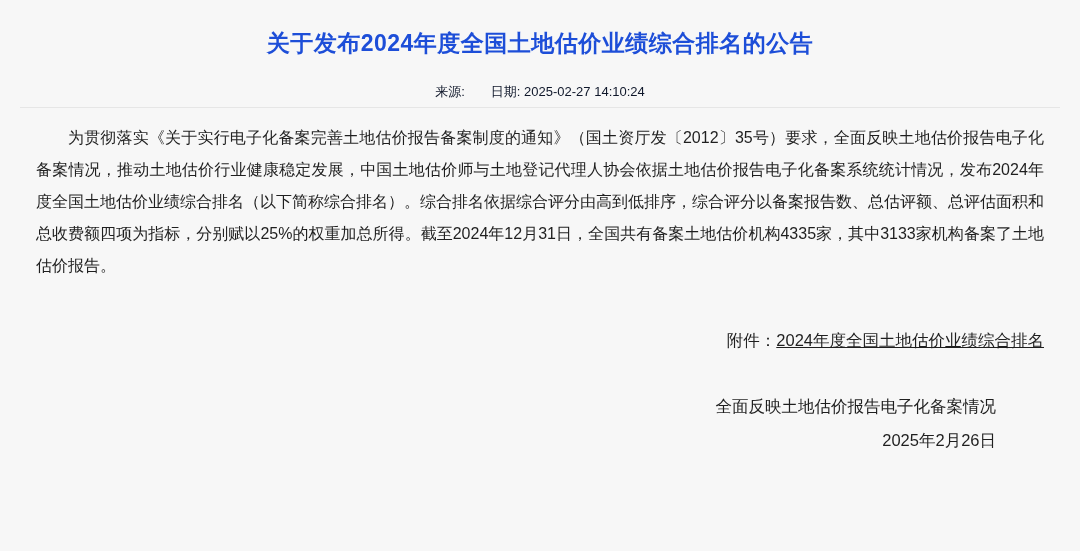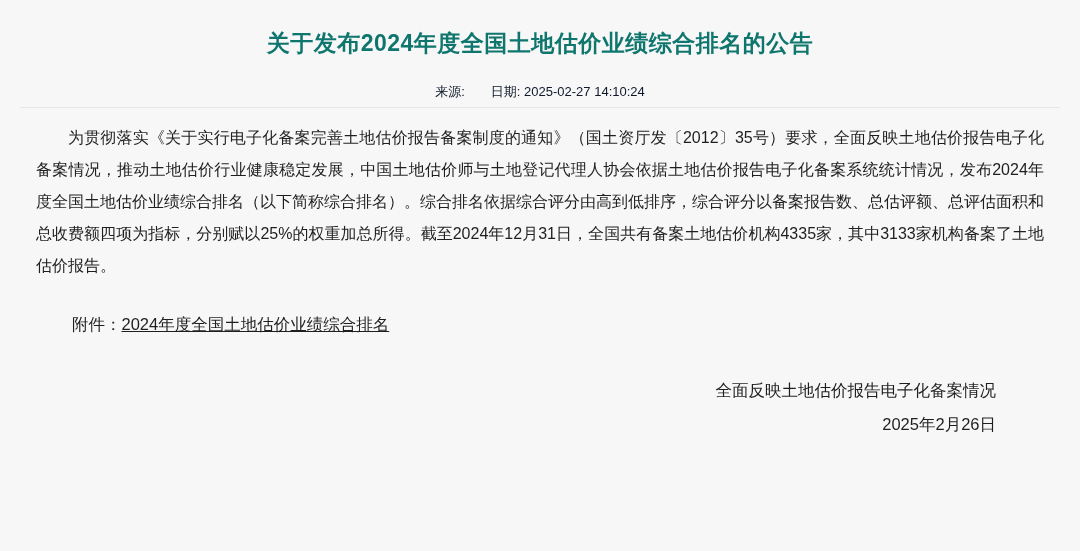--- a/index.html
+++ b/index.html
@@ -18,21 +18,21 @@
     width: 1080px;
     height: 551px;
     background: #f7f7f7;
     position: relative;
     box-sizing: border-box;
   }
   .doc-title {
     text-align: center;
     font-size: 23px;
     font-weight: bold;
-    color: #0f766e;
+    color: #1d4ed8;
     letter-spacing: 0.5px;
     padding-top: 27px;
     line-height: 1.4;
   }
   .meta-bar {
     display: flex;
     justify-content: center;
     align-items: center;
     gap: 26px;
     font-size: 13px;
@@ -57,25 +57,26 @@
     color: #1f1f1f;
     text-align: justify;
     text-justify: inter-ideograph;
     text-indent: 2em;
     margin: 0;
   }
   .para + .para {
     margin-top: 2px;
   }
   .attachment-row {
-    margin-top: 26px;
+    margin-top: 42px;
     padding-left: 36px;
     font-size: 16.5px;
     line-height: 2.0;
     color: #1f1f1f;
+    text-align: right;
   }
   .attachment-label {
     text-indent: 0;
   }
   .attachment-link {
     color: #1f1f1f;
     text-decoration: underline;
     cursor: pointer;
   }
   .signature {

